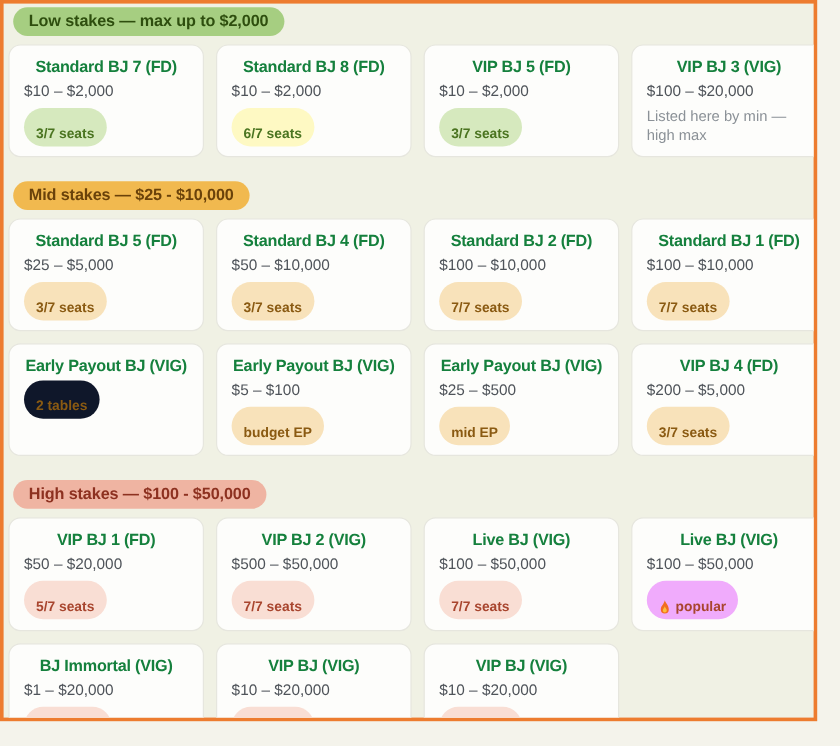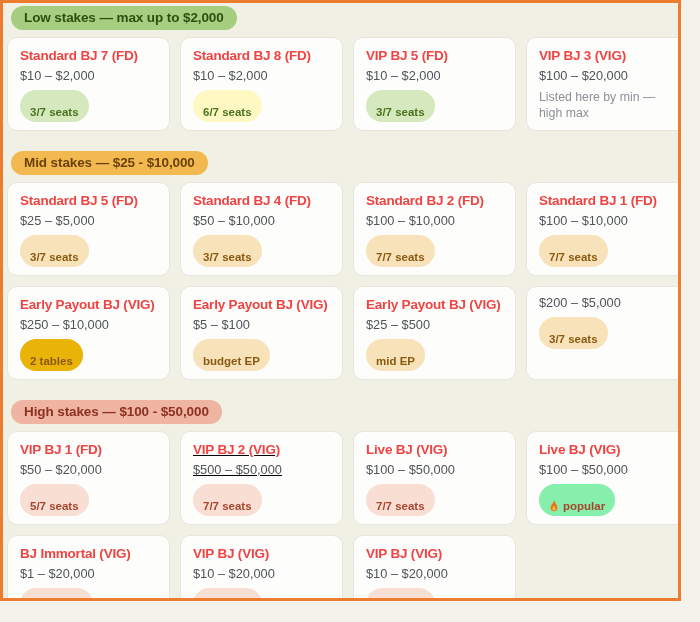--- a/index.html
+++ b/index.html
@@ -40,25 +40,26 @@
   }
   .card {
     background: #fdfdfb;
     border: 1px solid #e6e6de;
     border-radius: 10px;
     padding: 8px 12px;
   }
   .card-title {
     font-size: 13.5px;
     font-weight: 700;
-    color: #ef4444;
+    color: #15803d;
     letter-spacing: -0.2px;
     line-height: 16px;
     margin: 2px 0 4px;
     white-space: nowrap;
+    text-align: center;
   }
   .card-range {
     font-size: 12.8px;
     color: #4f545a;
     line-height: 15px;
     margin: 0 0 7px;
     white-space: nowrap;
   }
   .card-badge {
     display: inline-flex;
@@ -166,22 +167,21 @@
     <div class="card-title">Standard BJ 1 (FD)</div>
     <div class="card-range">$100 – $10,000</div>
     <span class="card-badge" style="background: rgb(248, 226, 186); color: rgb(138, 90, 18);">
               <span class="badge-text">7/7 seats</span>
             </span>
     
   </div>
 
   <div class="card" style="background: rgb(253, 253, 251);">
     <div class="card-title">Early Payout BJ (VIG)</div>
-    <div class="card-range">$250 – $10,000</div>
-    <span class="card-badge" style="background: #eab308; color: rgb(138, 90, 18);">
+    <span class="card-badge" style="background: #0f172a; color: rgb(138, 90, 18);">
               <span class="badge-text">2 tables</span>
             </span>
     
   </div>
 
   <div class="card" style="background: rgb(253, 253, 251);">
     <div class="card-title">Early Payout BJ (VIG)</div>
     <div class="card-range">$5 – $100</div>
     <span class="card-badge" style="background: rgb(248, 226, 186); color: rgb(138, 90, 18);">
               <span class="badge-text">budget EP</span>
@@ -192,20 +192,21 @@
   <div class="card" style="background: rgb(253, 253, 251);">
     <div class="card-title">Early Payout BJ (VIG)</div>
     <div class="card-range">$25 – $500</div>
     <span class="card-badge" style="background: rgb(248, 226, 186); color: rgb(138, 90, 18);">
               <span class="badge-text">mid EP</span>
             </span>
     
   </div>
 
   <div class="card" style="background: rgb(253, 253, 251);">
+    <div class="card-title">VIP BJ 4 (FD)</div>
     <div class="card-range">$200 – $5,000</div>
     <span class="card-badge" style="background: rgb(248, 226, 186); color: rgb(138, 90, 18);">
               <span class="badge-text">3/7 seats</span>
             </span>
     
   </div>
 </div>
   </section>
 
   <section class="section">
@@ -213,42 +214,42 @@
     <div class="grid">
   <div class="card" style="background: rgb(253, 253, 251);">
     <div class="card-title">VIP BJ 1 (FD)</div>
     <div class="card-range">$50 – $20,000</div>
     <span class="card-badge" style="background: rgb(249, 222, 212); color: rgb(168, 69, 46);">
               <span class="badge-text">5/7 seats</span>
             </span>
     
   </div>
 
-  <div class="card" style="background: rgb(253, 253, 251); text-decoration: underline;">
+  <div class="card" style="background: rgb(253, 253, 251);">
     <div class="card-title">VIP BJ 2 (VIG)</div>
     <div class="card-range">$500 – $50,000</div>
     <span class="card-badge" style="background: rgb(249, 222, 212); color: rgb(168, 69, 46);">
               <span class="badge-text">7/7 seats</span>
             </span>
     
   </div>
 
   <div class="card" style="background: rgb(253, 253, 251);">
     <div class="card-title">Live BJ (VIG)</div>
     <div class="card-range">$100 – $50,000</div>
     <span class="card-badge" style="background: rgb(249, 222, 212); color: rgb(168, 69, 46);">
               <span class="badge-text">7/7 seats</span>
             </span>
     
   </div>
 
   <div class="card" style="background: rgb(253, 253, 251);">
     <div class="card-title">Live BJ (VIG)</div>
     <div class="card-range">$100 – $50,000</div>
-    <span class="card-badge" style="background: #86efac; color: rgb(168, 69, 46); justify-content: center;">
+    <span class="card-badge" style="background: #f0abfc; color: rgb(168, 69, 46); justify-content: center;">
               <svg class="flame-icon" width="10" height="12" viewBox="0 0 12 14">
                 <path d="M6 0 C7 3.5 10 5 10 9.2 A4 4 0 0 1 2 9.2 C2 5.5 5 4.5 6 0 Z" fill="#f26d21"></path>
                 <path d="M6 6 C6.5 8 8 8.6 8 10.4 A2 2 0 0 1 4 10.4 C4 8.6 5.5 8 6 6 Z" fill="#fbbf3c"></path>
               </svg>
               <span class="badge-text">popular</span>
             </span>
     
   </div>
 
   <div class="card" style="background: rgb(253, 253, 251);">

